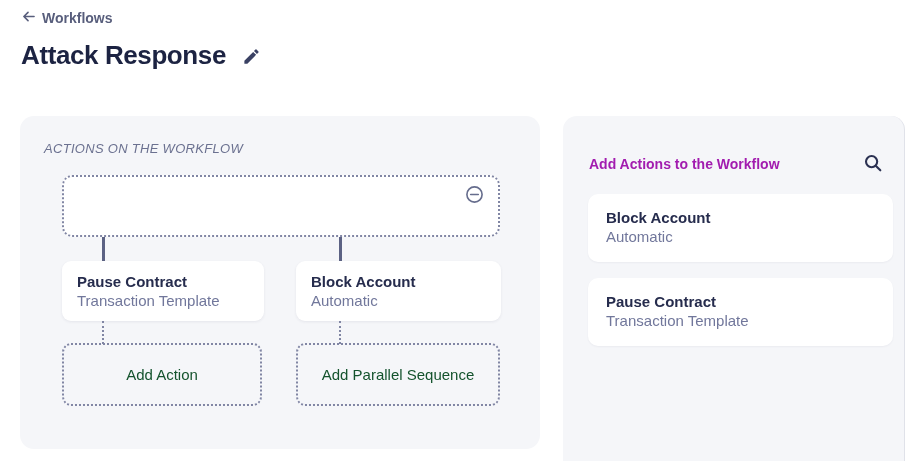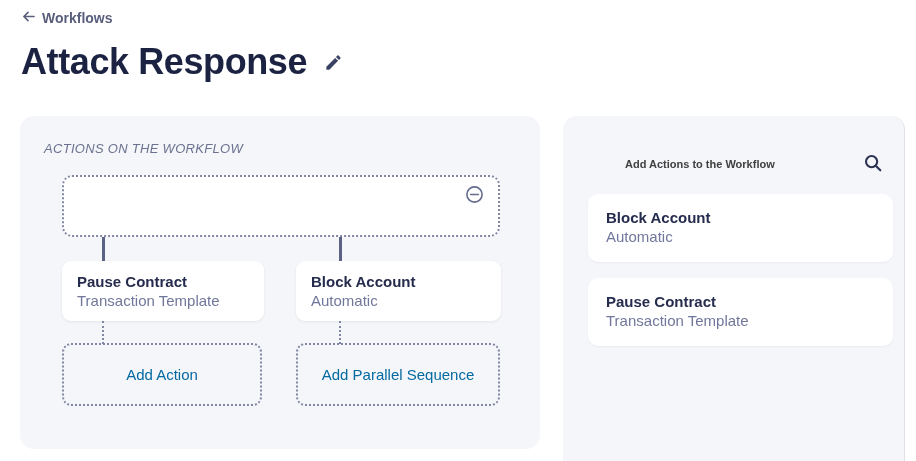--- a/index.html
+++ b/index.html
@@ -18,21 +18,21 @@
     display: inline-flex; gap: 7px;
     font-size: 14px; font-weight: 700; color: #585e7c;
     text-decoration: none; cursor: pointer;
   }
   .back-link svg { display: block; }
   .title-row {
     position: absolute; left: 21px; top: 41px;
     display: flex; align-items: center; gap: 15px;
   }
   .page-title {
-    font-size: 36px; font-weight: 800; letter-spacing: -0.4px;
+    font-size: 26px; font-weight: 800; letter-spacing: -0.4px;
     color: #1c2342; line-height: 1.15;
   }
   .edit-btn {
     background: none; border: none; cursor: pointer;
     width: 22px; height: 22px; display: flex;
     align-items: center; justify-content: center; padding: 0;
     margin-top: 4px;
   }
 
   
@@ -80,39 +80,39 @@
   .wf-node.n1 { left: 42px; width: 202px; }
   .wf-node.n2 { left: 276px; width: 205px; }
   .node-title { font-size: 15px; font-weight: 700; color: #262c4d; line-height: 19px; }
   .node-subtitle { font-size: 15px; font-weight: 400; color: #71779b; line-height: 19px; }
 
   .add-btn {
     position: absolute; top: 227px; height: 63px;
     background: transparent;
     border: 2px dotted #8186a4; border-radius: 9px;
     font-family: "Liberation Sans", sans-serif;
-    font-size: 15px; font-weight: 500; color: #0369a1;
+    font-size: 15px; font-weight: 500; color: #14532d;
     cursor: pointer;
   }
   .add-btn.b1 { left: 42px; width: 200px; }
   .add-btn.b2 { left: 276px; width: 204px; }
 
   
   .actions-panel {
     position: absolute; left: 563px; top: 116px;
     width: 342px; height: 400px;
     background: #f5f6f9;
     border-radius: 14px 14px 0 0;
     border-right: 1px solid #e0e2e9;
   }
   .actions-header {
     position: absolute; left: 26px; right: 21px; top: 38px;
     display: flex; align-items: center; justify-content: space-between;
   }
-  .actions-title { font-size: 11px; font-weight: 700; color: #404040; margin-left: 36px; }
+  .actions-title { font-size: 14px; font-weight: 700; color: #a21caf; }
   .search-btn {
     background: none; border: none; padding: 0; cursor: pointer;
     width: 20px; height: 20px;
     display: flex; align-items: center; justify-content: center;
   }
   .action-item {
     position: absolute; left: 25px; width: 305px; height: 68px;
     background: #ffffff; border-radius: 10px;
     box-shadow: 0 1px 2px rgba(38,44,77,0.05);
     padding: 14px 18px; cursor: pointer;

